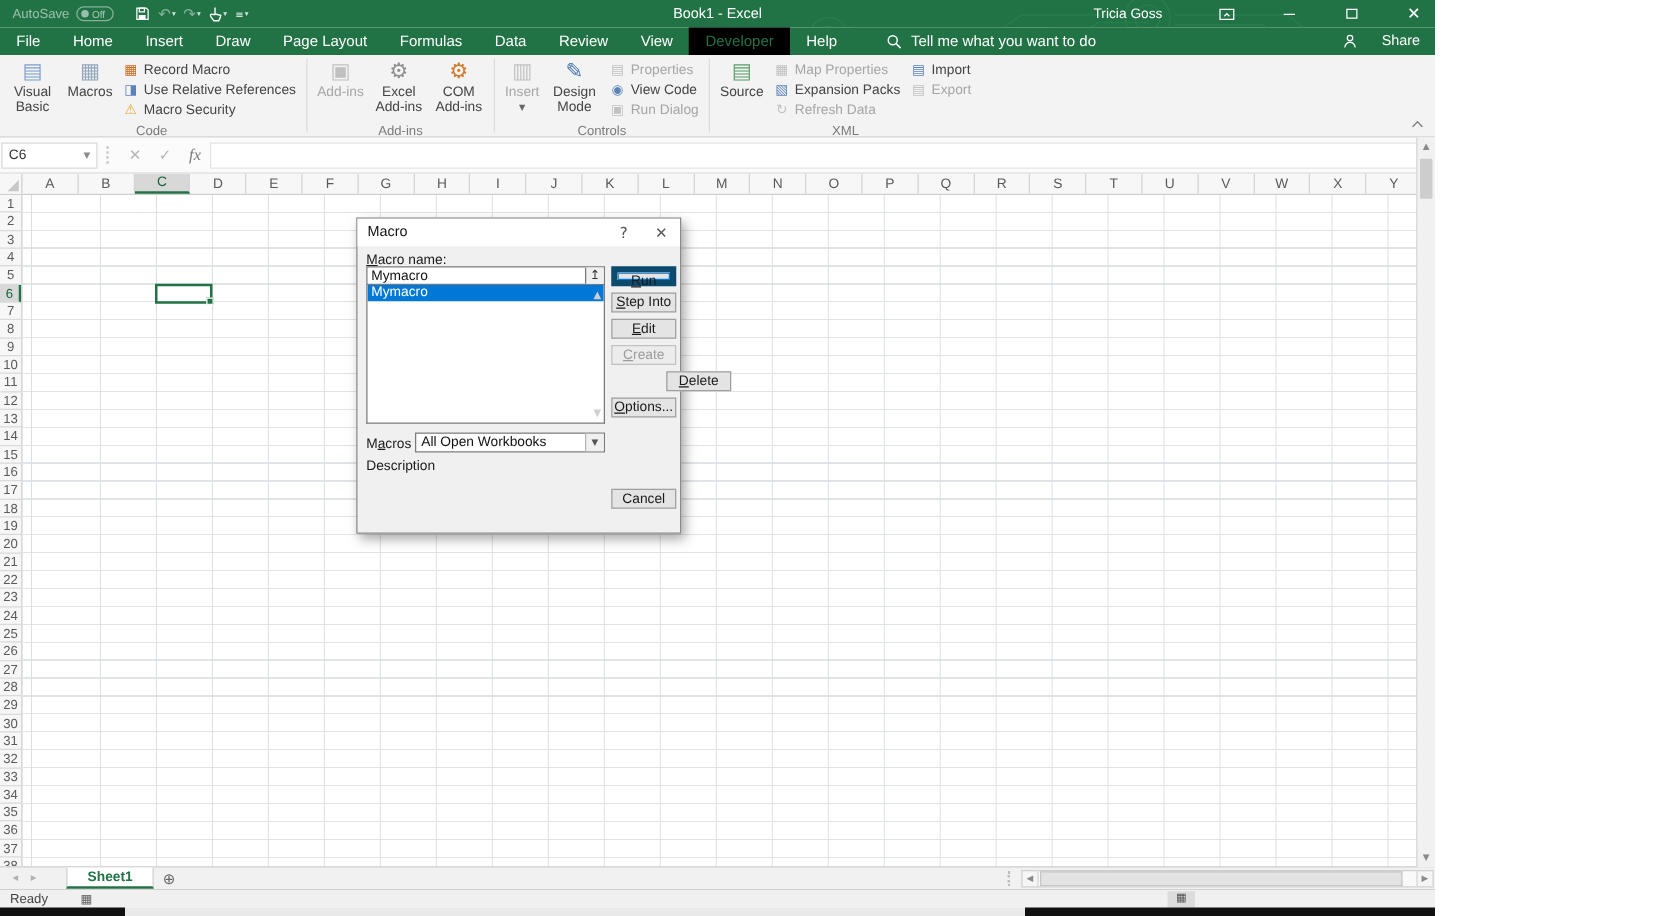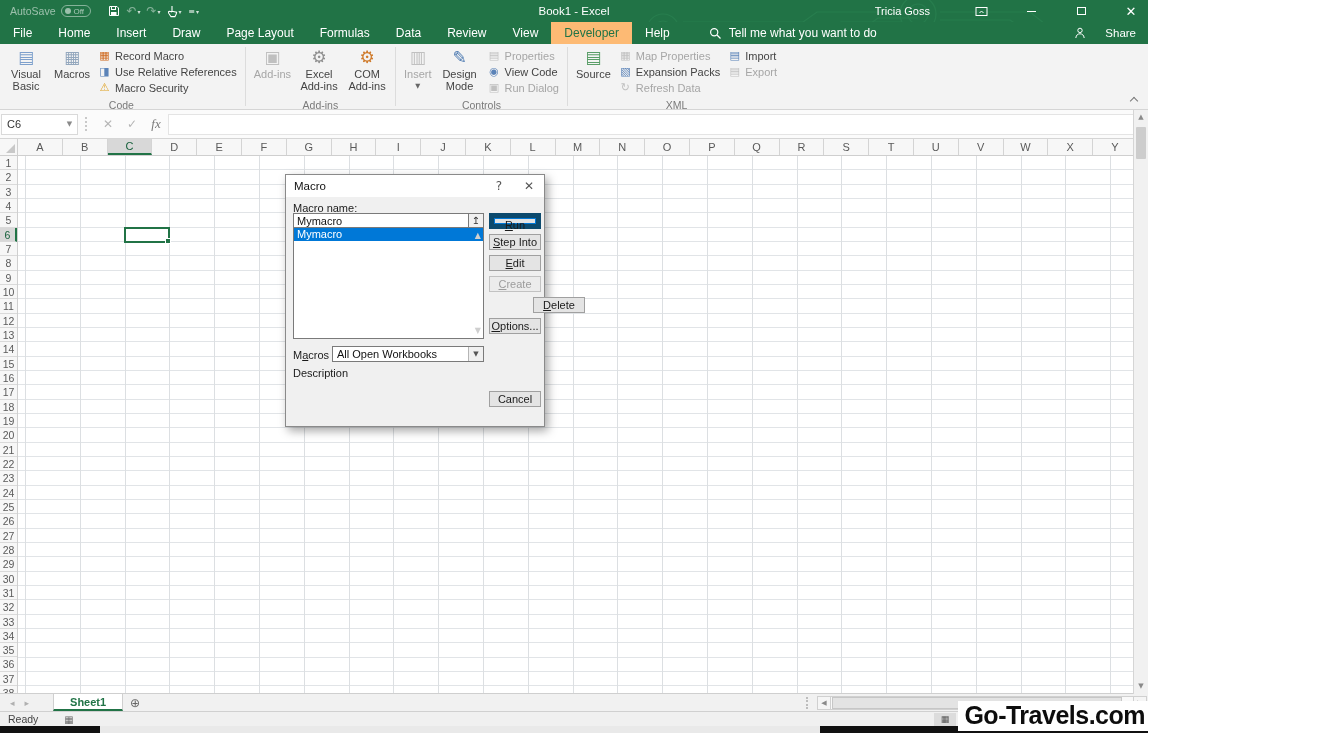--- a/index.html
+++ b/index.html
@@ -21,21 +21,21 @@
   .tb-right { position:absolute; right:0; top:0; height:22px; display:flex; align-items:center; gap:16px; z-index:3; }
   .tb-user { font-size:11px; margin-right:18px; }
   .winbtn { width:34px; height:22px; display:flex; align-items:center; justify-content:center; color:#fff; }
   .ic-min { width:9px; height:1px; background:#fff; display:block; }
   .ic-max { width:9px; height:8px; border:1px solid #fff; display:block; }
   .ic-close { font-size:13px; font-family:"DejaVu Sans",sans-serif; }
 
   
   #tabstrip { height:22px; background:#217346; display:flex; align-items:stretch; flex:none; position:relative; z-index:2; }
   .rtab { padding:0 13px; display:flex; align-items:center; color:#fff; font-size:12px; cursor:default; white-space:nowrap; }
-  .rtab.active { background:#fdba74; color:#217346; }
+  .rtab.active { background:#000000; color:#217346; }
   .tellme { display:flex; align-items:center; gap:7px; color:#fff; font-size:12px; margin-left:26px; }
   .ts-spacer { flex:1; }
   .share { display:flex; align-items:center; gap:19px; color:#fff; font-size:11.5px; margin-right:12px;text-align:center; }
 
   
   #ribbon { height:66px; background:#f3f3f3; border-bottom:1px solid #d5d5d5; display:flex; align-items:stretch; flex:none; position:relative; }
   .rb-group { display:flex; flex-direction:column; padding:2px 3px 0 3px; }
   .rb-content { flex:1; display:flex; align-items:flex-start; gap:2px; }
   .rb-glabel { text-align:center; color:#7a7a7a; font-size:10.5px; height:15px; line-height:14px; }
   .rb-large { width:auto; min-width:30px; max-width:46px; height:52px; display:flex; flex-direction:column; align-items:center; padding:1px 3px 0 3px; text-align:center; }
@@ -500,15 +500,14 @@
     <span class="sb-ready">Ready</span>
     <span class="sb-rec">▦</span>
     <span class="sb-spacer"></span>
     <span class="viewbtn">▦</span>
   </div>
 
   <div id="bottomstrip">
     <div class="bs-black-l"></div>
     <div class="bs-black-r"></div>
   </div>
-  <div id="watermark">Go-Travels.com</div>
 
 </div>
 
 </body></html>

